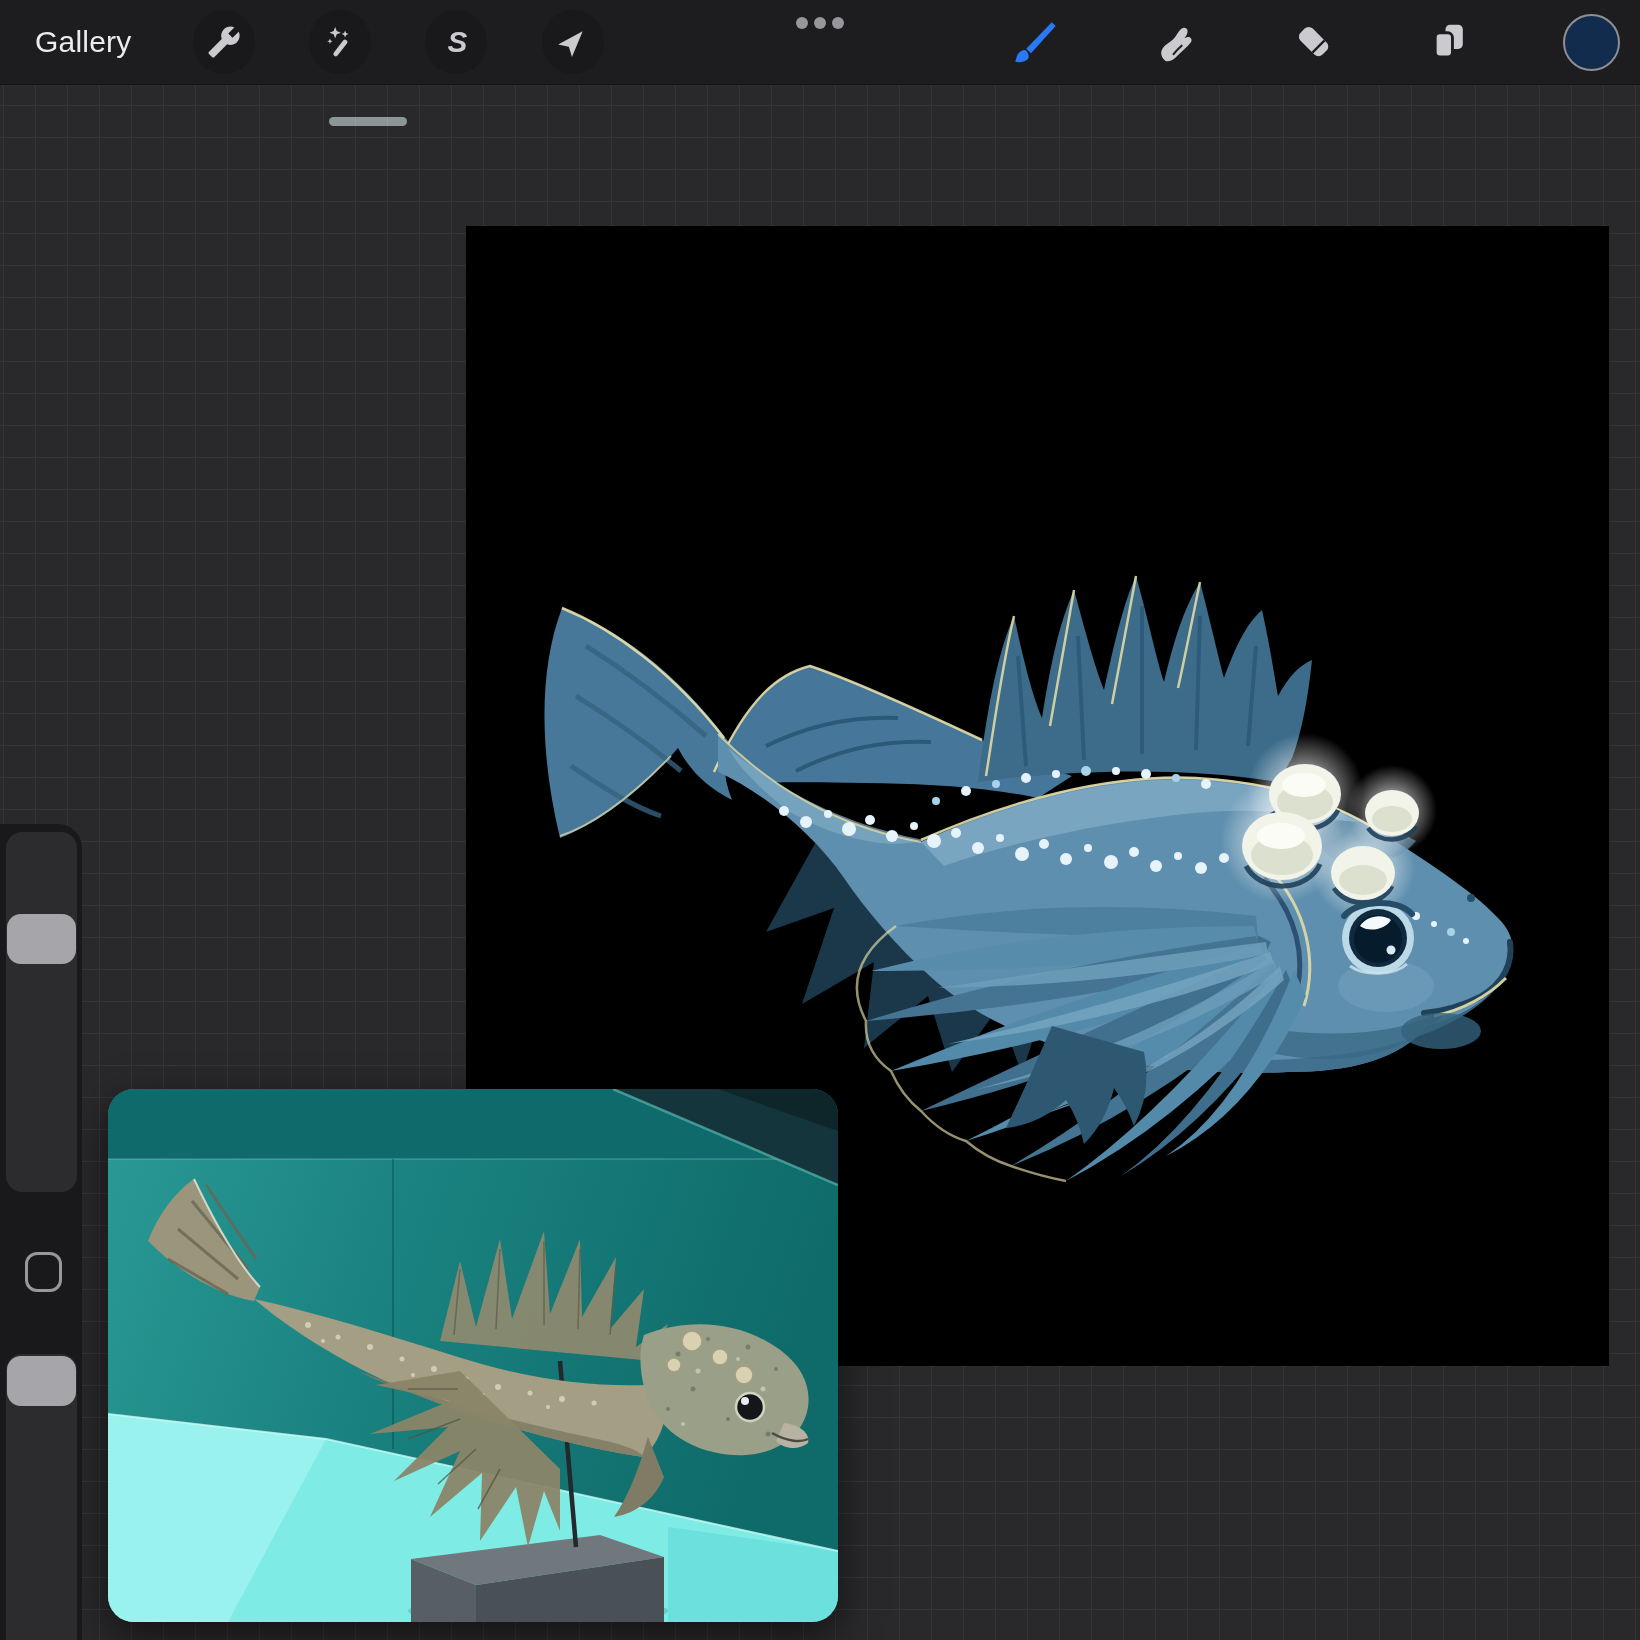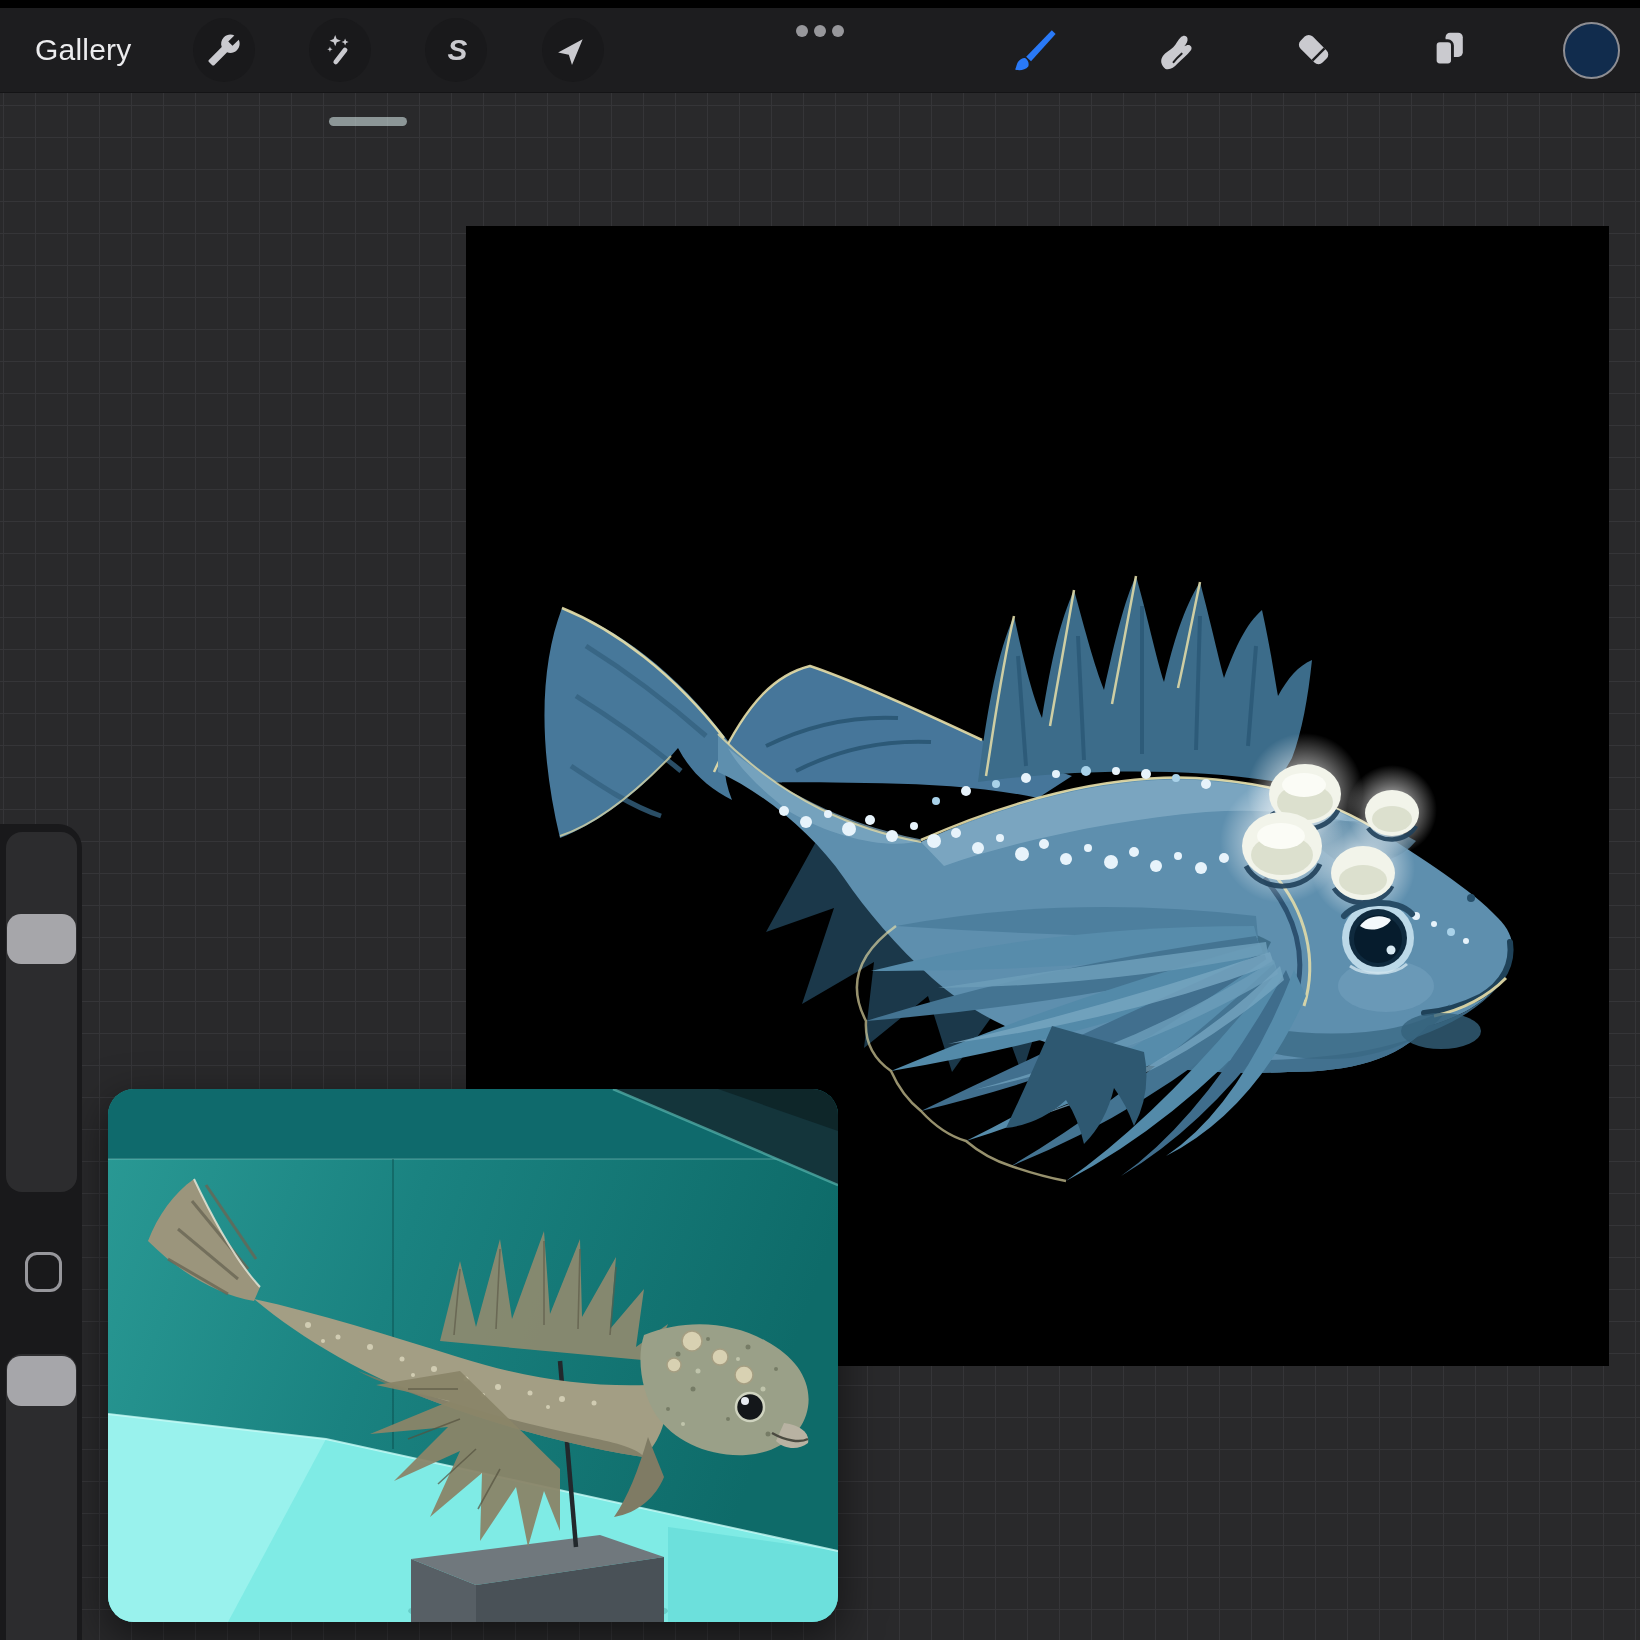--- a/index.html
+++ b/index.html
@@ -1,21 +1,21 @@
 <!DOCTYPE html>
 <html style="--topbar-bg: #1d1d1f; --workspace-bg: #29292b; --grid-line: #353538; --panel-dark: #19191b; --track-dark: #2c2c2e; --handle-gray: #a6a6aa; --icon-gray: #cacacf; --accent-blue: #2979f7; --swatch-navy: #112c4d; --swatch-ring: #8e8e93; --canvas-black: #000000; --teal-wall: #1a8280; --teal-wall-dark: #0f6a6c; --platform-cyan: #7febe5; --base-gray: #575f65; --fish-blue: #5e8fae; --fish-blue-dark: #3c6c8a; --fish-belly: #3f6e8c; --fish-cream: #e8dfa8; --photo-fish-tan: #a39e84;"><head>
 <meta charset="utf-8">
 <style>
   html,body{margin:0;padding:0;background:#000;}
   body{width:1640px;height:1640px;position:relative;overflow:hidden;
        font-family:"Liberation Sans","DejaVu Sans",sans-serif;
        -webkit-font-smoothing:antialiased;}
 
   
-  .topbar{position:absolute;left:0;top:8px;width:1640px;height:84px;
+  .topbar{position:absolute;left:0;top:0;width:1640px;height:84px;
           background:var(--topbar-bg);z-index:30;border-bottom:1px solid #141416;}
   .gallery-btn{position:absolute;left:35px;top:0;height:84px;display:flex;align-items:center;
           color:#ececee;font-size:30px;letter-spacing:.2px;cursor:default;}
   .tool-circle{position:absolute;top:10px;width:62px;height:64px;border-radius:50%;
           background:var(--panel-dark);display:flex;align-items:center;justify-content:center;}
   .tool-circle svg{width:34px;height:34px;}
   .tool-flat{position:absolute;top:16px;width:52px;height:52px;display:flex;
           align-items:center;justify-content:center;}
   .tool-flat svg{width:46px;height:46px;}
   .dots{position:absolute;left:796px;top:17px;display:flex;gap:6px;}

